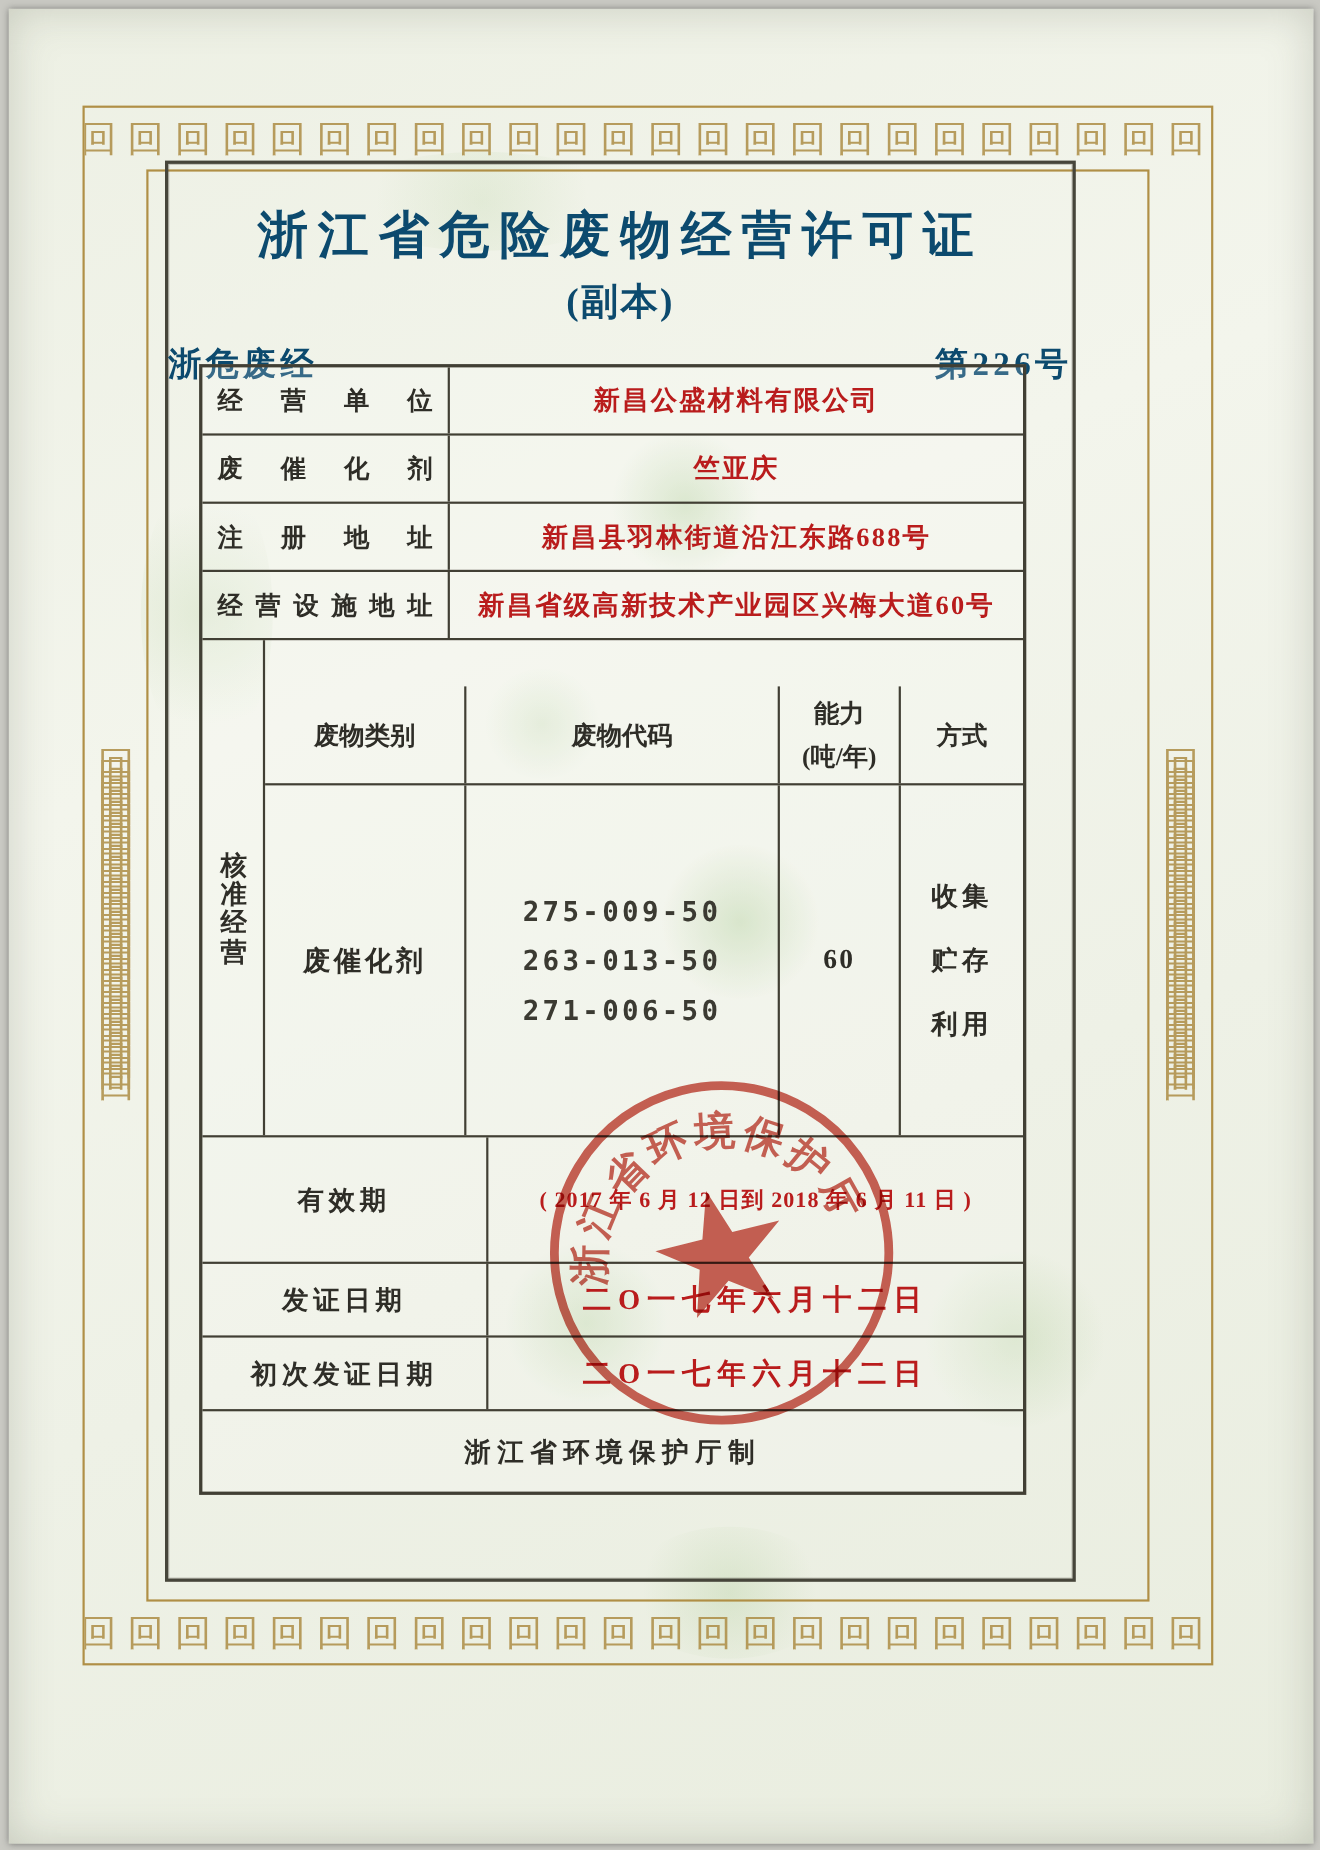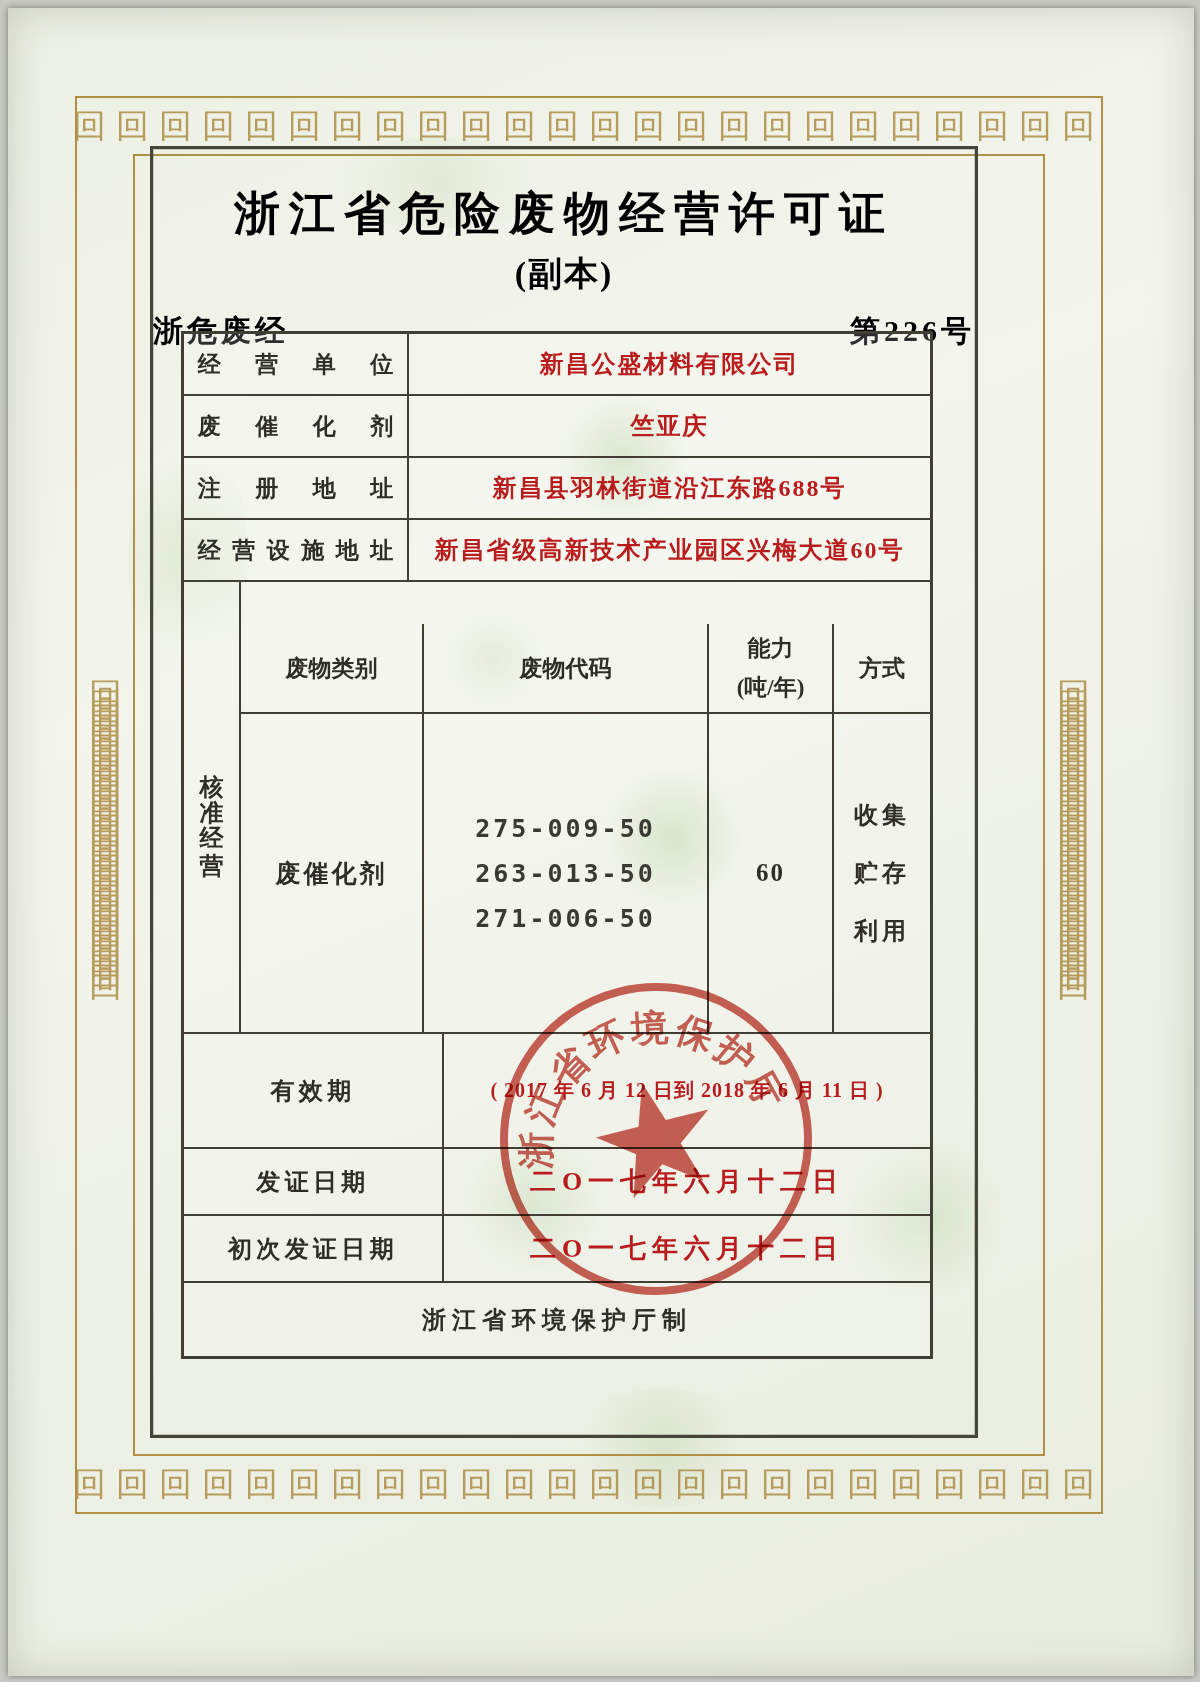--- a/index.html
+++ b/index.html
@@ -46,21 +46,21 @@
   .deco .hole { border:2px solid #b08f46; grid-column:2; grid-row:2; }
 
   
   .inner-frame {
     position:absolute; left:150px; top:146px; width:828px; height:1292px;
     border:3px solid #46453a;
     box-shadow:inset 0 0 0 1px rgba(70,69,58,.25);
   }
 
   
-  .title-block { position:absolute; left:0; top:34px; width:100%; text-align:center; color:#000000; }
+  .title-block { position:absolute; left:0; top:34px; width:100%; text-align:center; color:#0c4a6e; }
   .cert-title { font-size:46px; font-weight:bold; letter-spacing:9px; }
   .cert-sub { font-size:34px; font-weight:bold; margin-top:6px; letter-spacing:2px; }
   .serial-line { margin-top:14px; font-size:30px; font-weight:bold; display:flex; justify-content:space-between; gap:92px; letter-spacing:4px; }
 
   
   .cert-table {
     position:absolute; left:28px; top:182px; width:752px;
     border:3px solid #413f34; color:#2e2d27;
     background:rgba(255,255,255,.18);
   }
@@ -79,21 +79,21 @@
     width:57px; border-right:2px solid #413f34;
     display:flex; align-items:center; justify-content:center;
     writing-mode:vertical-rl; text-orientation:upright;
     font-size:24px; font-weight:bold; letter-spacing:1.1em;
   }
   .appr-main { flex:1; display:flex; flex-direction:column;margin-top:42px; }
   .appr-hrow { display:flex; height:90px; border-bottom:2px solid #413f34; }
   .appr-drow { display:flex; flex:1; }
   .c-cat { width:183px; border-right:2px solid #413f34; }
   .c-code { width:285px; border-right:2px solid #413f34; }
-  .c-cap { width:125px; border-right:2px solid #413f34; }
+  .c-cap { width:110px; border-right:2px solid #413f34; }
   .c-mth { flex:1; }
   .hcell { display:flex; flex-direction:column; align-items:center; justify-content:center; font-size:23px; font-weight:bold; gap:8px; }
   .dcell { display:flex; flex-direction:column; align-items:center; justify-content:center; }
   .cat-val { font-size:25px; font-weight:bold; letter-spacing:3px; }
   .codes { gap:16px; }
   .code-line { font-family:"DejaVu Sans Mono","Liberation Mono",monospace; font-size:25px; font-weight:600; letter-spacing:3px; color:#3b3a32; }
   .cap-val { font-size:25px; font-weight:600; letter-spacing:2px; }
   .methods { gap:26px;border-radius:19px; }
   .method-line { font-size:24px; font-weight:bold; letter-spacing:4px; }
 

